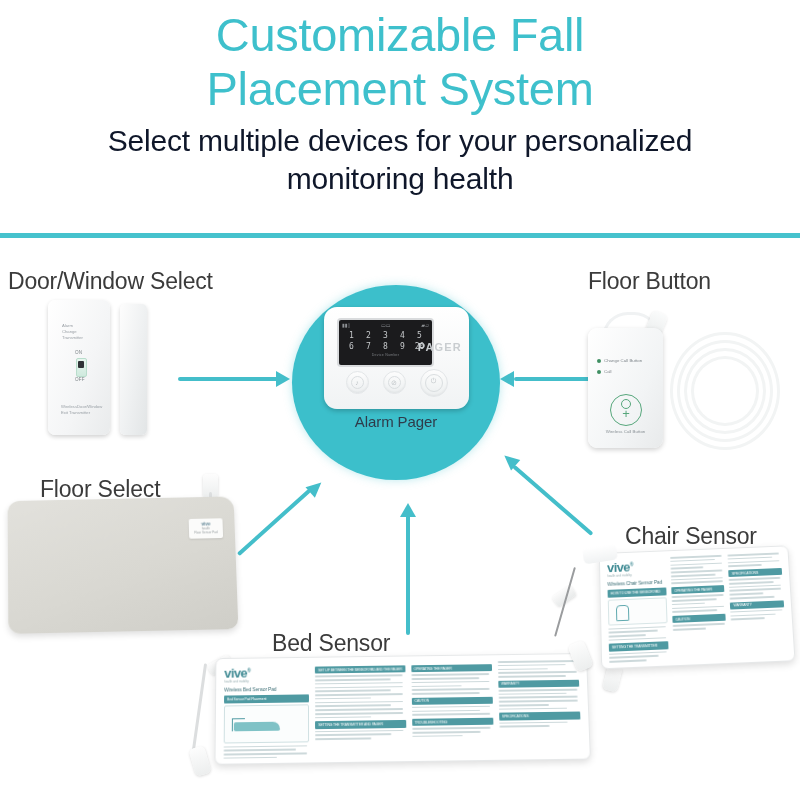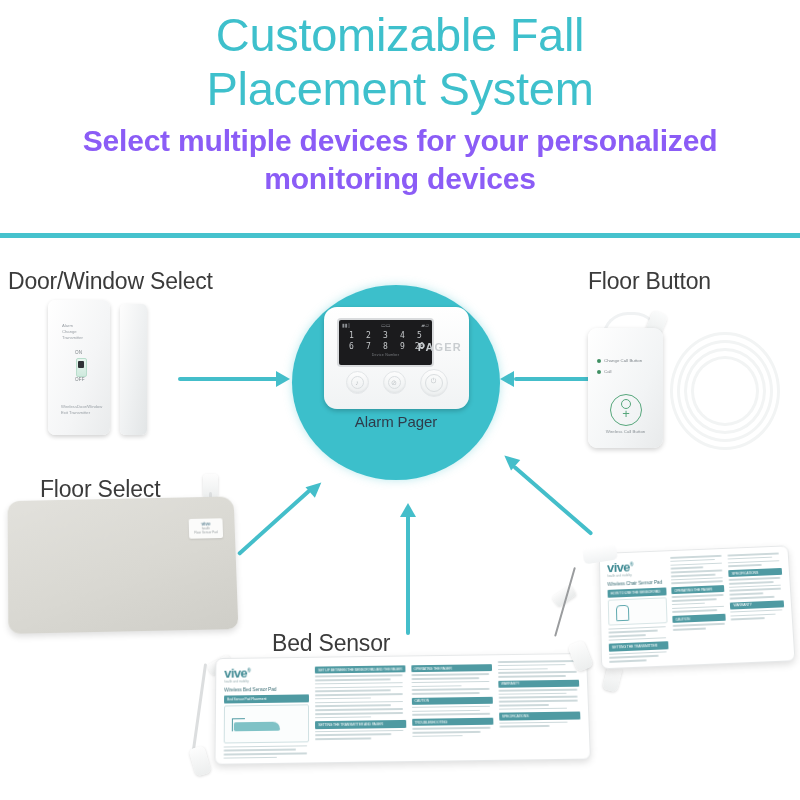--- a/index.html
+++ b/index.html
@@ -34,22 +34,22 @@
     font-weight: 400;
     letter-spacing: -0.3px;
     color: #3EC0CC;
     font-family: "Liberation Sans", sans-serif;
   }
   .title-line2 { display: block; }
   .subtitle {
     margin: 6px 0 0 0;
     font-size: 30px;
     line-height: 1.25;
-    font-weight: 700;
-    color: #8b5cf6;
+    font-weight: 400;
+    color: #0f172a;
     letter-spacing: -0.2px;
   }
   .subtitle-line2 { display: block; }
   .divider {
     position: absolute;
     left: 0; top: 233px;
     width: 800px;
     height: 5px;
     background: #46C2CD;
   }
@@ -515,28 +515,29 @@
 
 <div id="page">
 
   <div class="header">
     <h1 class="title">
       <span>Customizable Fall</span>
       <span class="title-line2">Placement System</span>
     </h1>
     <p class="subtitle">
       <span>Select multiple devices for your personalized</span>
-      <span class="subtitle-line2">monitoring devices</span>
+      <span class="subtitle-line2">monitoring health</span>
     </p>
   </div>
   <div class="divider"></div>
 
   <div class="sec-label" id="label-door">Door/Window Select</div>
   <div class="sec-label" id="label-call">Floor Button</div>
   <div class="sec-label" id="label-floor">Floor Select</div>
+  <div class="sec-label" id="label-chair">Chair Sensor</div>
   <div class="sec-label" id="label-bed">Bed Sensor</div>
 
   <div class="arrow" id="arrow-door" style="left:178px; top:371px; width:115px; height:16px;">
     <span class="arr-line"></span>
     <span class="arr-head"></span>
   </div>
 
   <div class="arrow" id="arrow-call" style="left:500px; top:371px; width:116px; height:16px;">
     <span class="arr-line"></span>
     <span class="arr-head"></span>

